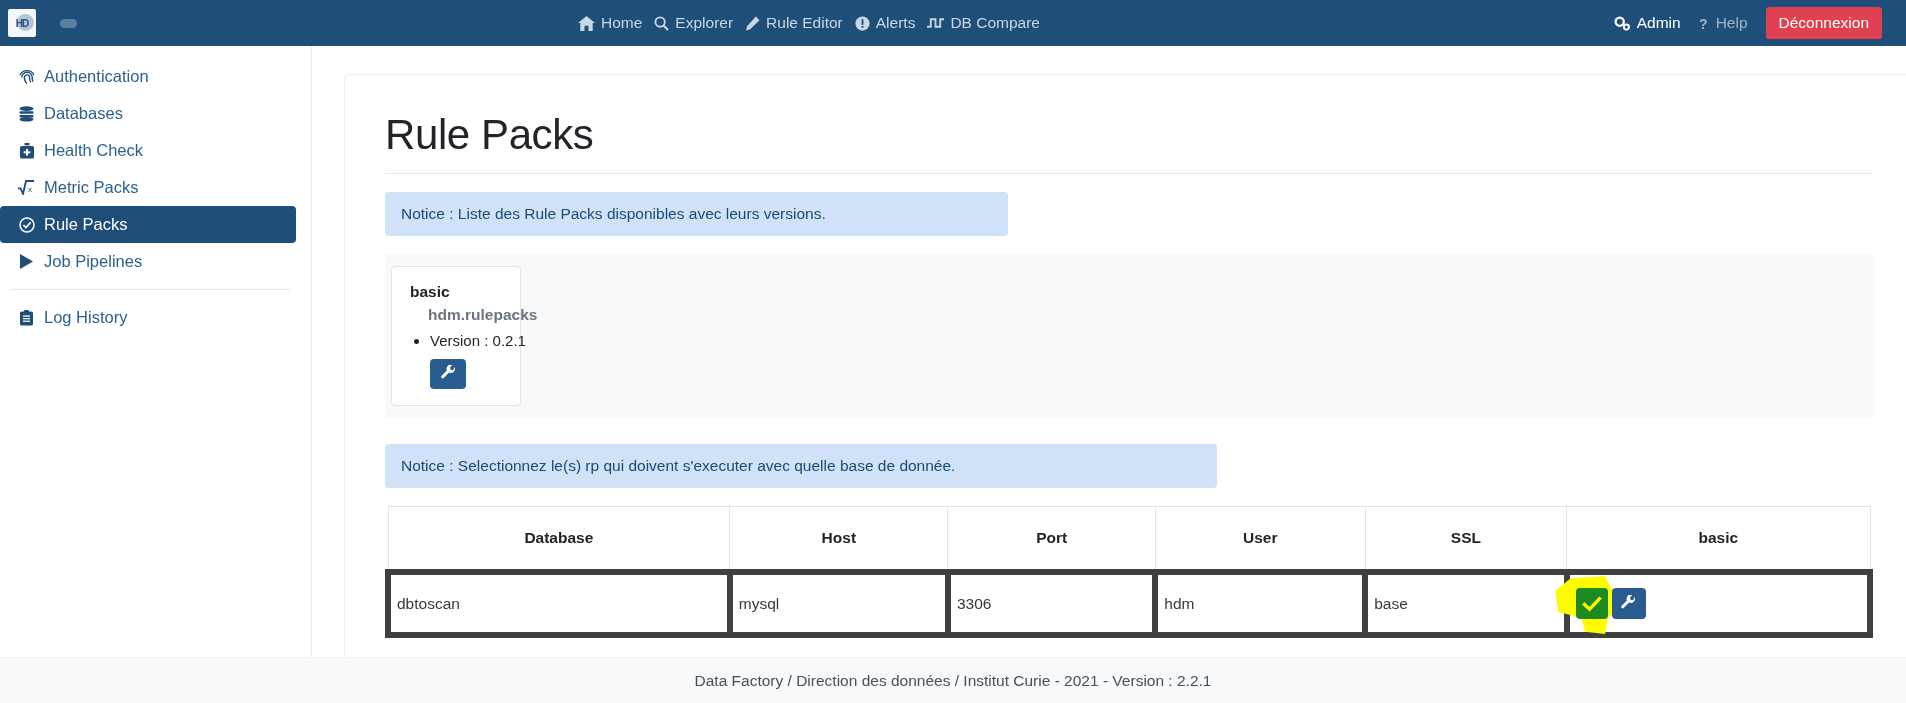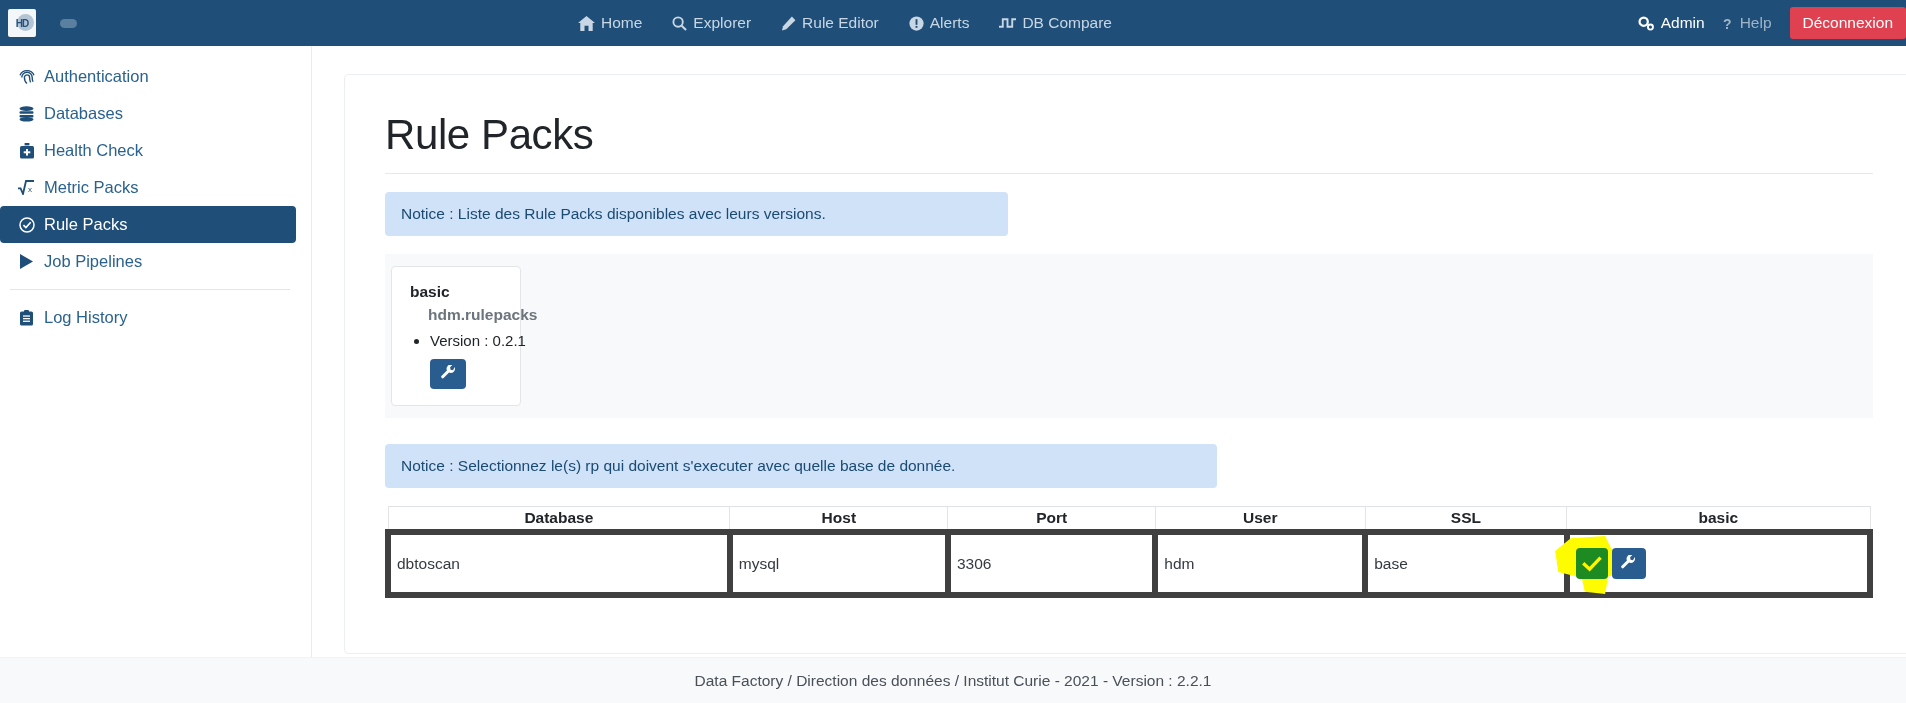--- a/index.html
+++ b/index.html
@@ -62,25 +62,25 @@
     background: #5b7f9e;
     margin-left: 14px;
     display: inline-block;
   }
 
   .nav-center {
     position: absolute;
     left: 578px;
     display: flex;
     align-items: center;
-    gap: 30px;
+    gap: 12px;
   }
   .nav-right {
     position: absolute;
-    right: 0;
+    right: 24px;
     display: flex;
     align-items: center;
     gap: 18px;
   }
   .nav-link {
     display: flex;
     align-items: center;
     gap: 6px;
     color: #c8d7e3;
     font-size: 15.5px;
@@ -226,21 +226,21 @@
   
   table.db-table {
     width: 1488px;
     border-collapse: collapse;
     margin-top: 16px;
     font-size: 15.5px;
   }
   table.db-table th {
     border: 1px solid #e2e5e8;
     border-top: 1px solid #dee2e6;
-    padding: 2px 6px;
+    padding: 22px 6px;
     font-weight: bold;
     color: #212529;
     text-align: center;
   }
   table.db-table td {
     border: 6px solid #404040;
     padding: 13px 6px;
     text-align: left;
     color: #343a40;
   }

